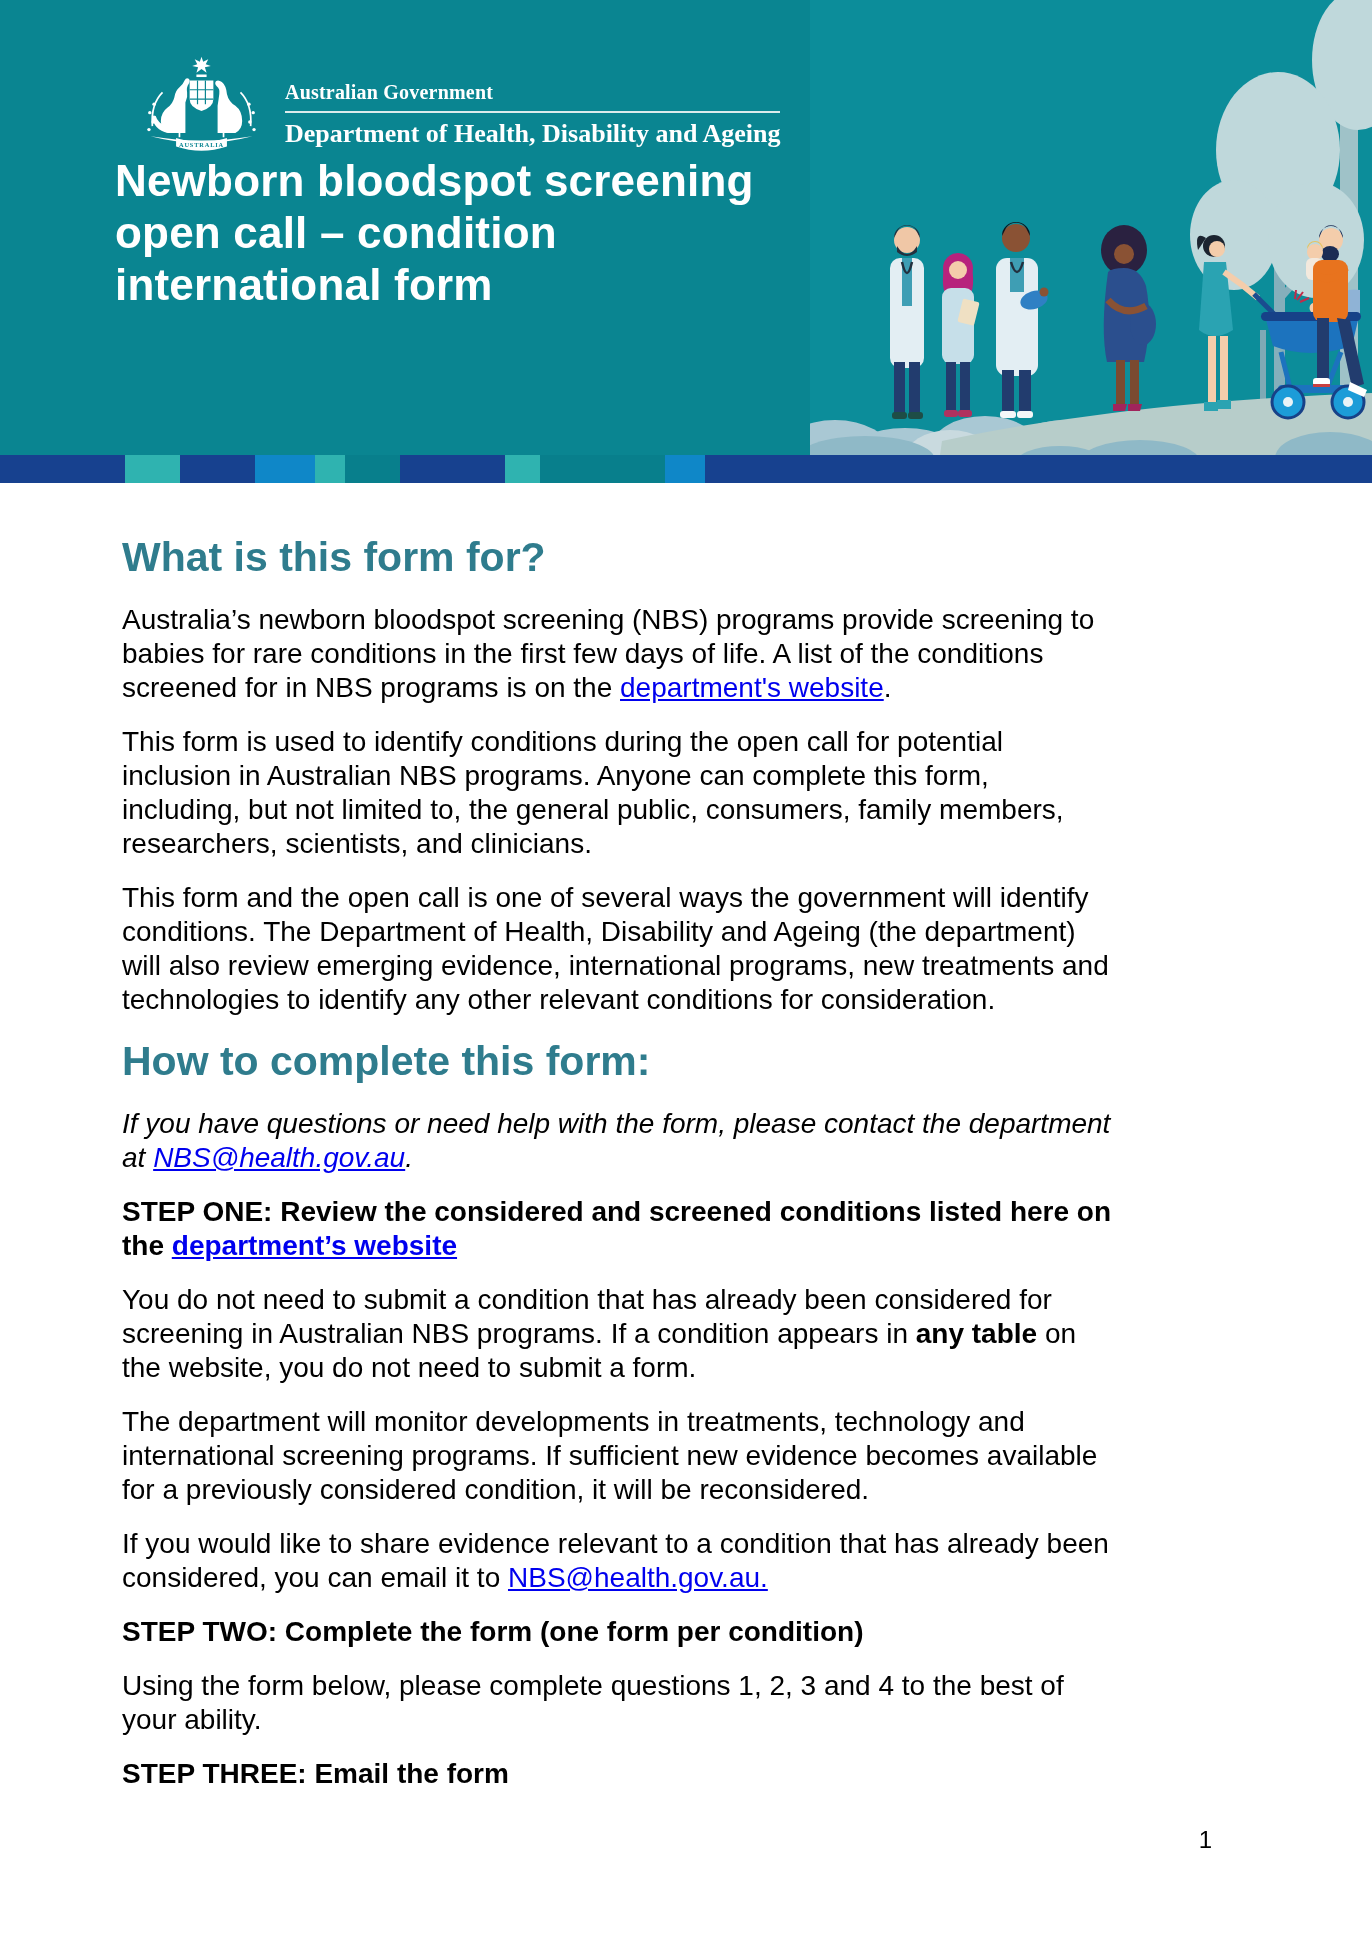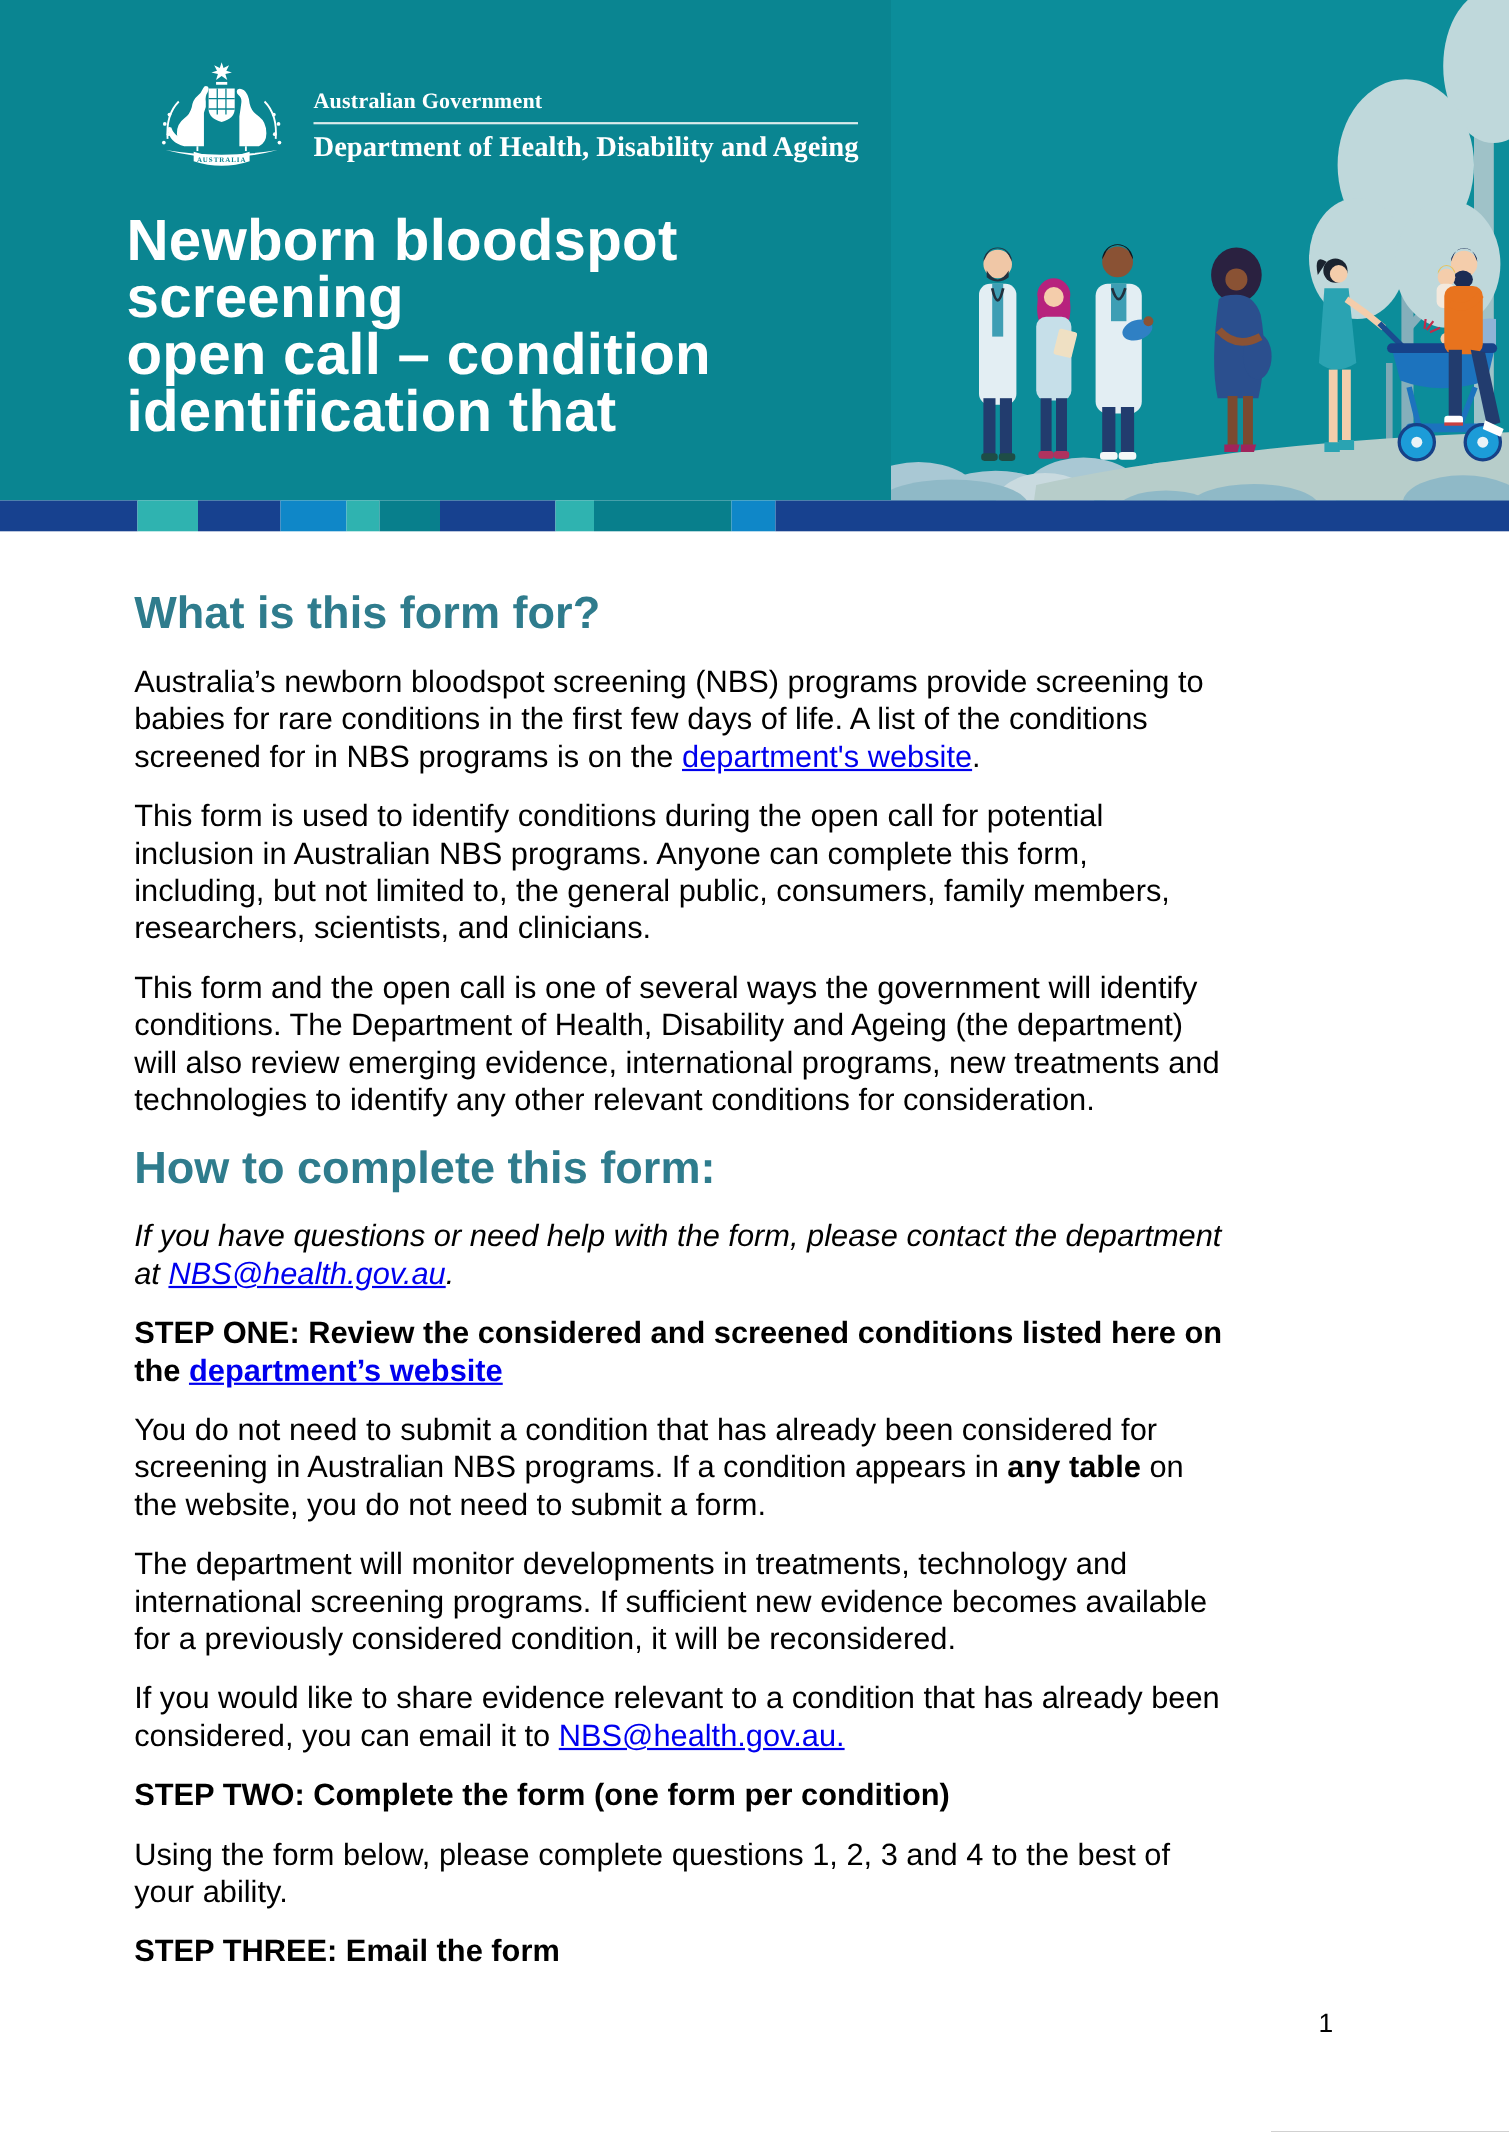--- a/index.html
+++ b/index.html
@@ -16,21 +16,21 @@
   }
   
   .header{display:flex; height:455px; background:var(--header-bg);}
   .header-left{flex:1; padding-left:115px;}
   .logo{display:flex; margin:55px 0 0 23px;}
   .logo svg{flex:0 0 auto;}
   .logo-text{margin:26px 0 0 20px; color:#fff; font-family:"Liberation Serif", serif; font-weight:bold;}
   .logo-org{font-size:20px; letter-spacing:.2px;}
   .logo-rule{border:0; border-top:2px solid #DCEBEC; margin:7px 0 6px 0;}
   .logo-dept{font-size:26px;}
-  .hero-title{margin-top:38px; color:#fff; font-weight:bold; font-size:53px; line-height:52px; letter-spacing:.2px;}
+  .hero-title{color:#fff; font-weight:bold; font-size:44px; line-height:52px; letter-spacing:.2px;}
   .illustration{flex:0 0 562px; height:455px;}
   
   .color-bar{display:flex; height:28px; width:100%;}
   .color-bar div{height:100%;}
   
   .content{padding:0 260px 0 122px; width:100%;}
   .content h1{color:var(--heading); font-size:41px; line-height:48px; margin:50px 0 22px;}
   .content p{font-size:28px; line-height:34px; margin:0 0 20px;}
   .content p.step{font-weight:bold;}
   .content p.note{font-style:italic;}
@@ -75,21 +75,21 @@
         </svg>
         <div class="logo-text">
           <div class="logo-org">Australian Government</div>
           <hr class="logo-rule">
           <div class="logo-dept">Department of Health, Disability and Ageing</div>
         </div>
       </div>
       <div class="hero-title">
           <div>Newborn bloodspot screening</div>
           <div>open call – condition</div>
-          <div>identification that</div>
+          <div>international form</div>
         </div>
     </div>
 
     <svg class="illustration" viewBox="0 0 562 455" width="562" height="455" preserveAspectRatio="none">
       <rect width="562" height="455" fill="#0C8D9A"></rect>
 
       <g>
         <rect x="530" y="0" width="18" height="455" fill="#9FC2C8"></rect>
         <ellipse cx="548" cy="60" rx="46" ry="70" fill="#BFD8DB"></ellipse>
         <rect x="464" y="230" width="11" height="225" fill="#85AFBB"></rect>

